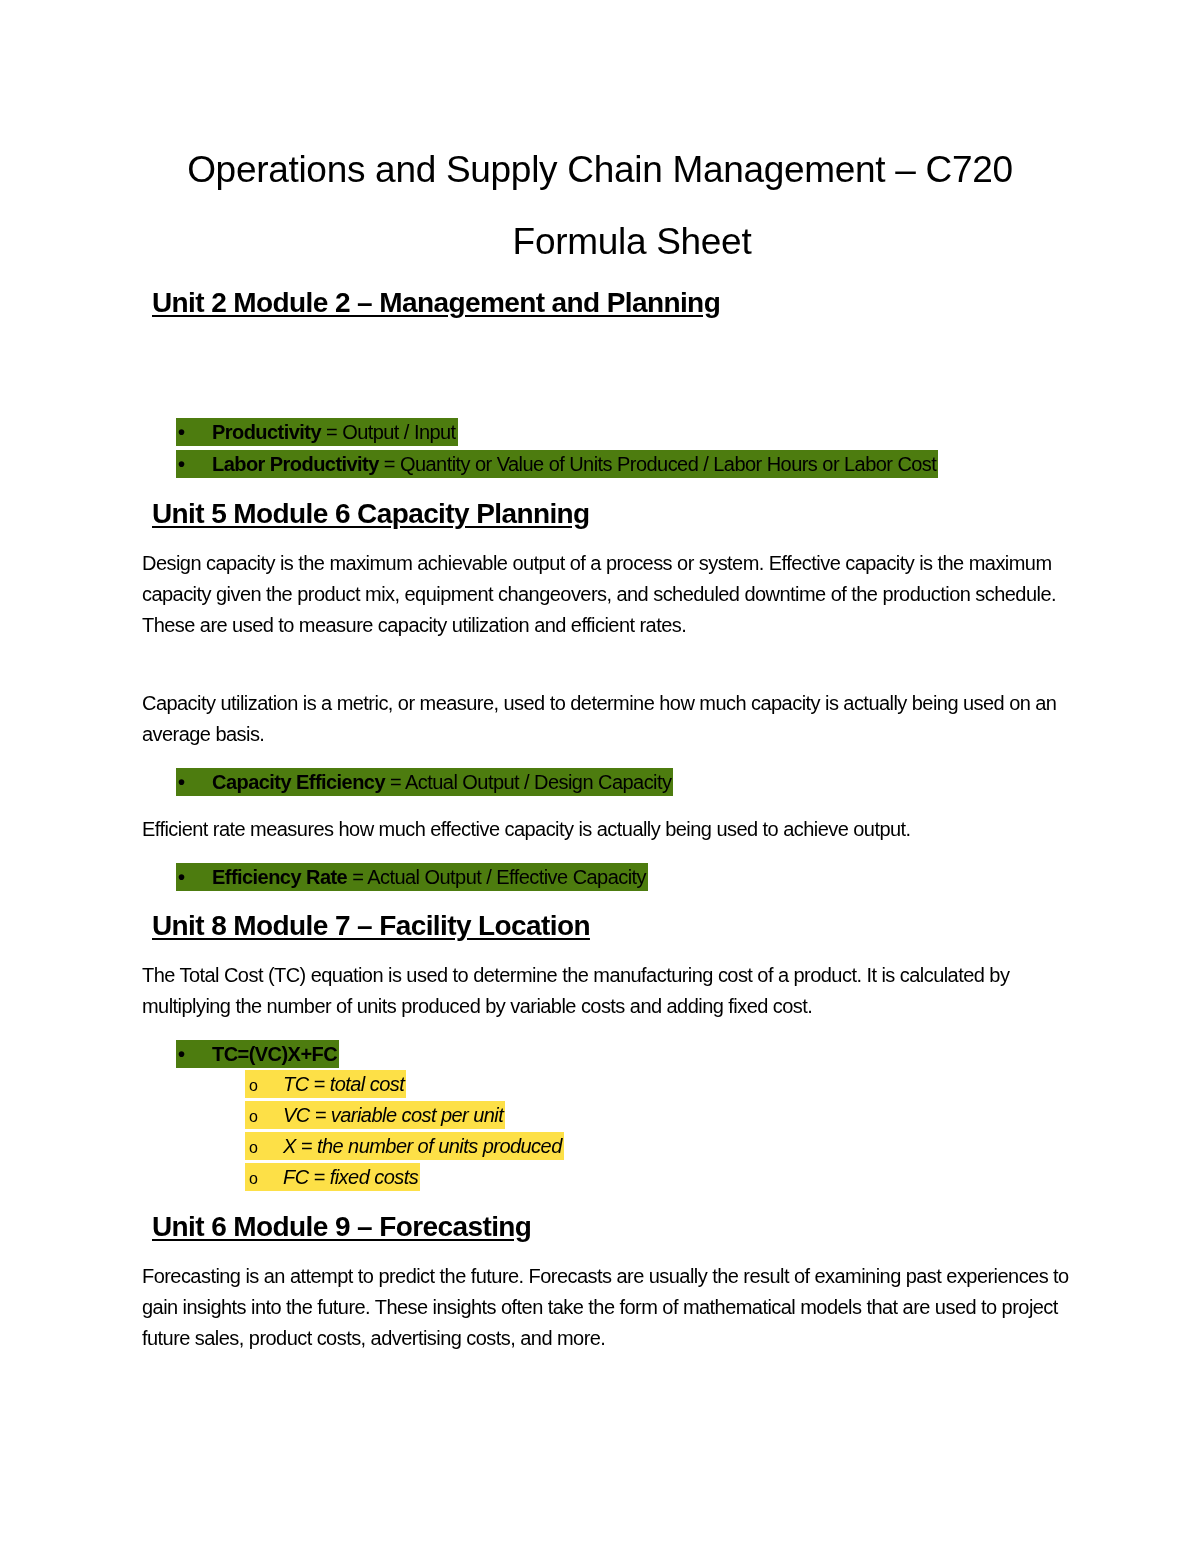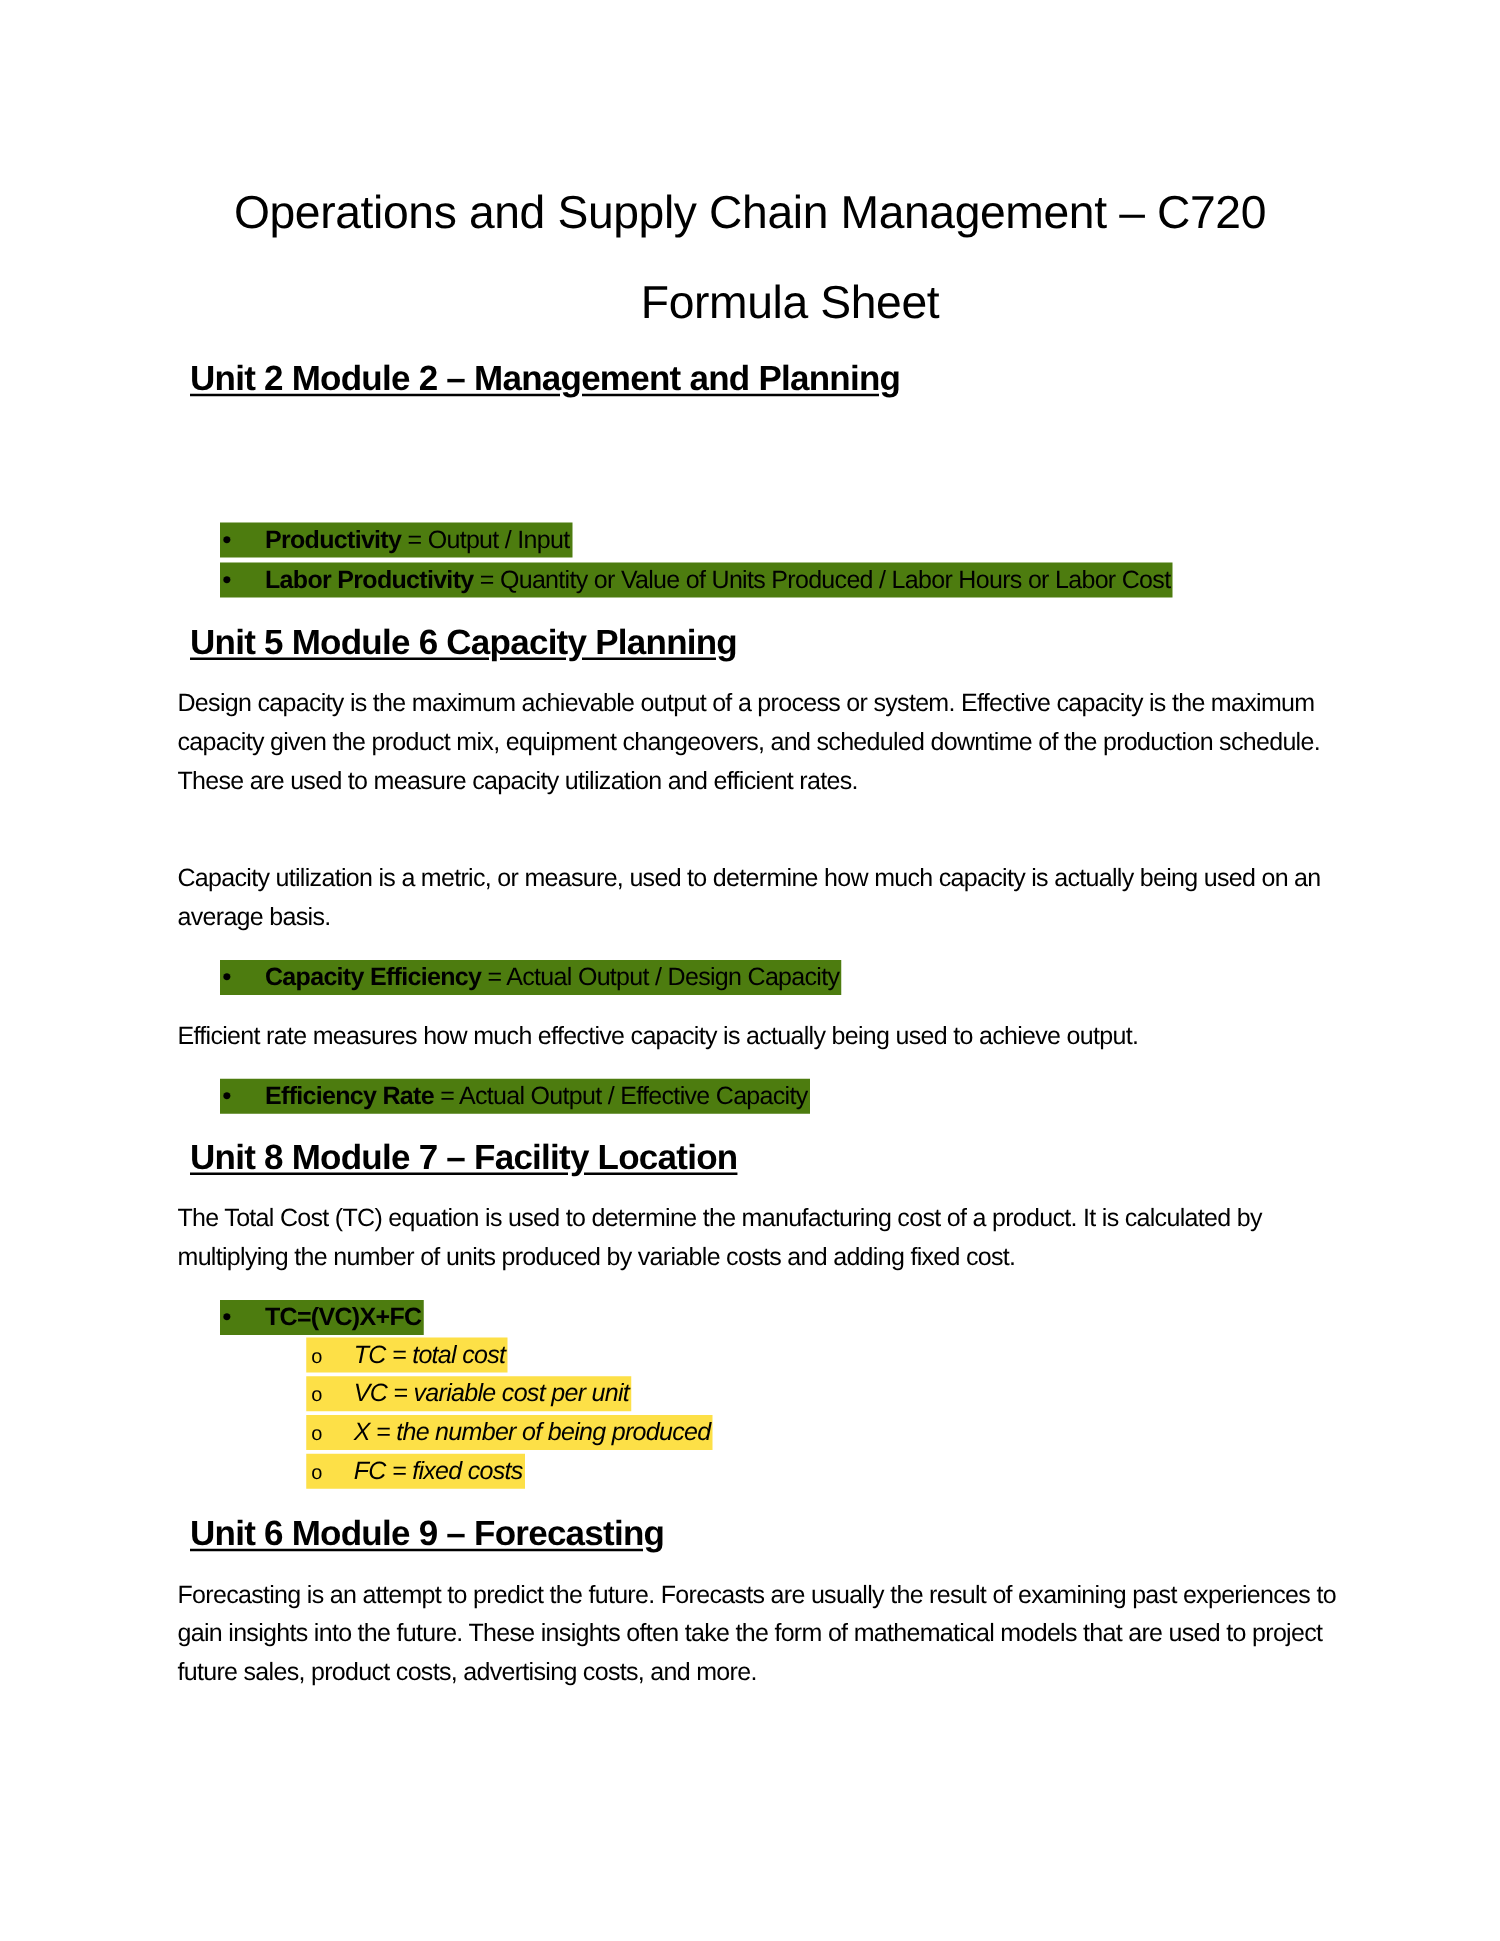--- a/index.html
+++ b/index.html
@@ -73,21 +73,21 @@
   <div class="bullet" style="top:1040px">
     <span class="dot">•</span><b>TC=(VC)X+FC</b>
   </div>
   <div class="sub" style="top:1070px">
     <span class="circ">o</span><span>TC = total cost</span>
   </div>
   <div class="sub" style="top:1101px">
     <span class="circ">o</span><span>VC = variable cost per unit</span>
   </div>
   <div class="sub" style="top:1132px">
-    <span class="circ">o</span><span>X = the number of being produced</span>
+    <span class="circ">o</span><span>X = the number of units produced</span>
   </div>
   <div class="sub" style="top:1163px">
     <span class="circ">o</span><span>FC = fixed costs</span>
   </div>
 
   <div class="heading" style="top:1213px">Unit 6 Module 9 – Forecasting</div>
   <div class="para" style="top:1261px">Forecasting is an attempt to predict the future. Forecasts are usually the result of examining past experiences to gain insights into the future. These insights often take the form of mathematical models that are used to project future sales, product costs, advertising costs, and more.</div>
 
 </div>
 

